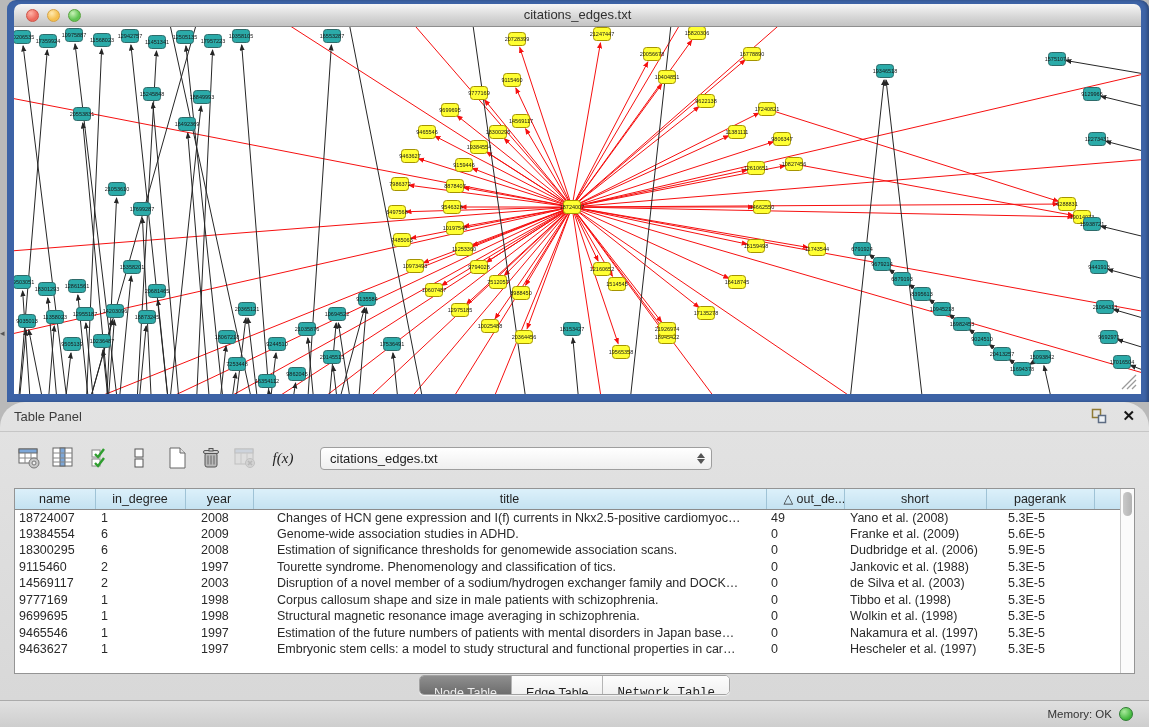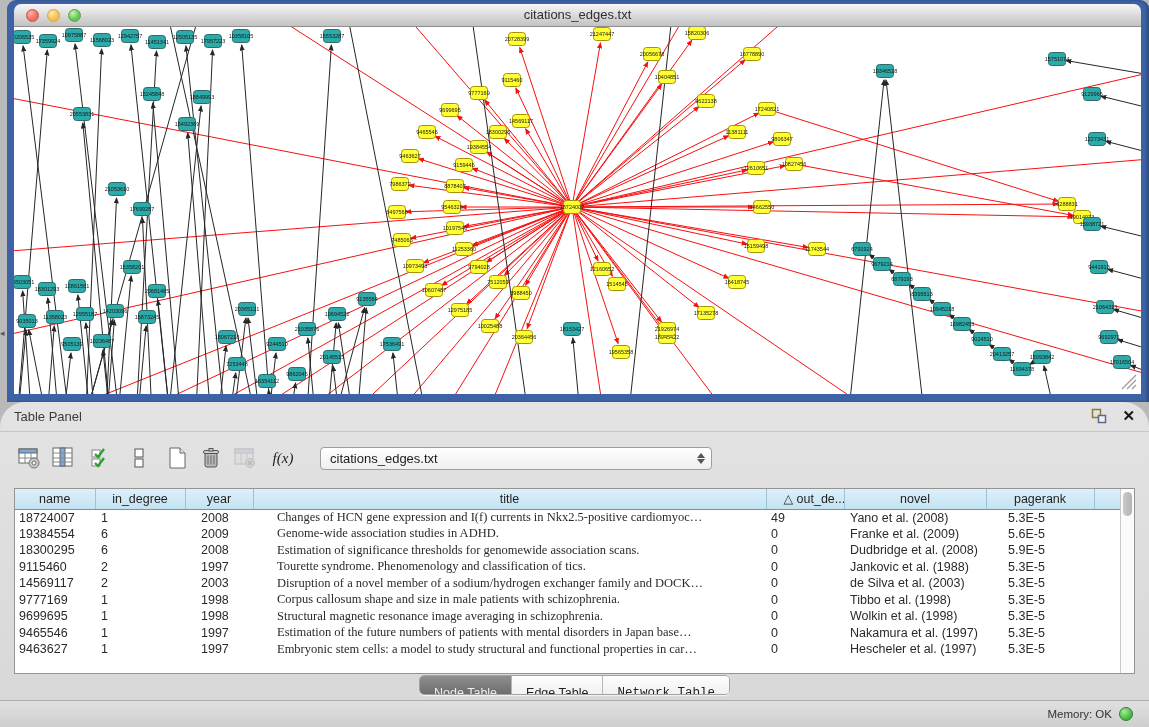--- a/index.html
+++ b/index.html
@@ -55,21 +55,21 @@
     border-right:1px solid #9fc3d6; border-bottom:1px solid #8b8b8b;
     font-size:12.5px; font-weight:normal; color:#1f1f1f; text-align:center;
     overflow:hidden; white-space:nowrap; }
   .grid-t th.sorted { text-align:left; padding-left:17px; }
   .grid-t td { height:16.5px; font-size:12.5px; color:#2a2a2a; white-space:nowrap;
     overflow:hidden; }
   .grid-t col.c0 { width:80px; } .grid-t col.c1 { width:90px; } .grid-t col.c2 { width:68px; }
   .grid-t col.c3 { width:513px; } .grid-t col.c4 { width:78px; } .grid-t col.c5 { width:142px; }
   .grid-t col.c6 { width:108px; } .grid-t col.c7 { width:26px; }
   .grid-t td:nth-child(1){ padding-left:4px; }  .grid-t td:nth-child(2){ padding-left:6px; }
-  .grid-t td:nth-child(3){ padding-left:16px; } .grid-t td:nth-child(4){ padding-left:24px;font-family:Liberation Serif, serif; }
+  .grid-t td:nth-child(3){ padding-left:16px; } .grid-t td:nth-child(4){ padding-left:24px; }
   .grid-t td:nth-child(5){ padding-left:5px; }  .grid-t td:nth-child(6){ padding-left:6px;margin-top:7px; }
   .grid-t td:nth-child(7){ padding-left:22px; }
   .vscroll { width:14px; border-left:1px solid #c9c9c9; background:#fbfbfb; position:relative; }
   .vthumb { position:absolute; left:2px; top:3px; width:9px; height:24px; border-radius:5px;
     background:linear-gradient(90deg,#c9c9c9,#b3b3b3); }
 
   .tab-bar { position:absolute; left:0; top:272px; width:100%; height:26px;
     display:flex; justify-content:center; }
   .segmented { display:flex; height:20px; margin-top:1px; border:1px solid #a2a2a2;
     border-radius:5px; overflow:hidden; background:#fbfbfb;
@@ -799,21 +799,21 @@
               <col class="c6">
               <col class="c7">
           </colgroup>
           <thead>
               <tr id="grid-head">
                 <th>name</th>
                 <th>in_degree</th>
                 <th>year</th>
                 <th>title</th>
                 <th class="sorted">△ out_de...</th>
-                <th>novel</th>
+                <th>short</th>
                 <th>pagerank</th>
                 <th></th>
               </tr>
             </thead>
           <tbody id="grid-body">
               <tr>
                 <td>18724007</td>
                 <td>1</td>
                 <td>2008</td>
                 <td>Changes of HCN gene expression and I(f) currents in Nkx2.5-positive cardiomyoc…</td>
@@ -831,21 +831,21 @@
                 <td>Franke et al. (2009)</td>
                 <td>5.6E-5</td>
                 <td></td>
               </tr>
               <tr>
                 <td>18300295</td>
                 <td>6</td>
                 <td>2008</td>
                 <td>Estimation of significance thresholds for genomewide association scans.</td>
                 <td>0</td>
-                <td>Dudbridge et al. (2008)</td>
+                <td>Dudbridge et al. (2006)</td>
                 <td>5.9E-5</td>
                 <td></td>
               </tr>
               <tr>
                 <td>9115460</td>
                 <td>2</td>
                 <td>1997</td>
                 <td>Tourette syndrome. Phenomenology and classification of tics.</td>
                 <td>0</td>
                 <td>Jankovic et al. (1988)</td>

